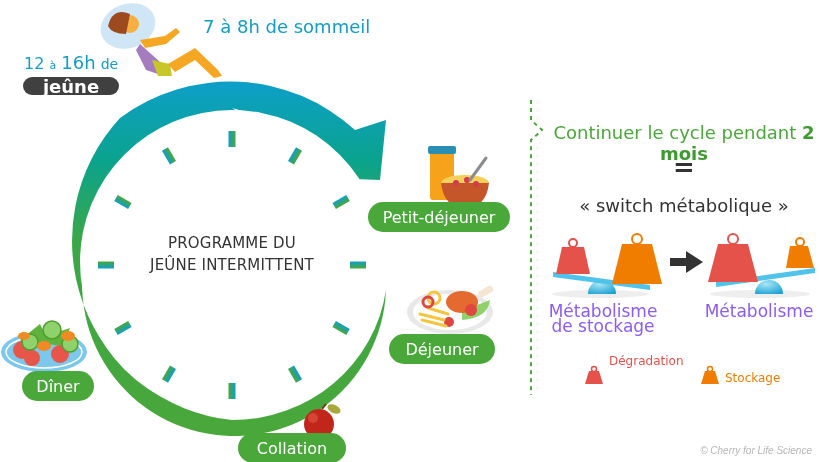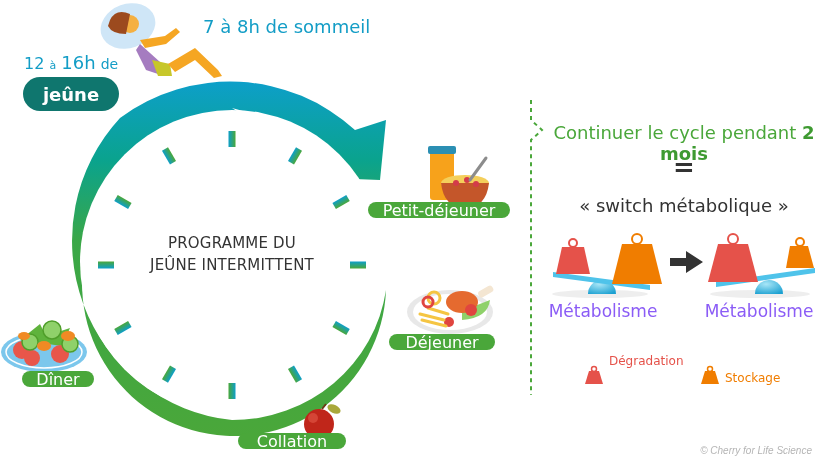--- a/index.html
+++ b/index.html
@@ -1,21 +1,21 @@
 <!DOCTYPE html>
 <html><head>
 <meta charset="utf-8">
 <style>
   html, body { margin:0; padding:0; background:#ffffff; }
   body { width:820px; height:462px; position:relative; overflow:hidden; font-family:"Liberation Sans", sans-serif; }
   .abs { position:absolute; }
   #scene { position:absolute; left:0; top:0; }
   .pill { position:absolute; border-radius:16px; color:#fff; display:flex; align-items:center; justify-content:center; font-family:"DejaVu Sans", sans-serif; white-space:nowrap; }
-  .pill-green { background:#4aa73a; font-size:16px; height:16px; }
-  .pill-blue { background:#0f766e; font-size:18px; font-weight:bold; height:34px; border-radius:17px; }
+  .pill-green { background:#4aa73a; font-size:16px; height:30px; }
+  .pill-blue { background:#404040; font-size:18px; font-weight:bold; height:18px; border-radius:17px; }
   .teal { color:#139dc6; font-family:"DejaVu Sans", sans-serif; }
   .center-title { position:absolute; left:112px; top:232px; width:240px; text-align:center; color:#333; font-family:"DejaVu Sans", sans-serif; font-size:15px; line-height:22px; letter-spacing:0.2px; }
   .right-text { position:absolute; text-align:center; font-family:"DejaVu Sans", sans-serif; }
   .cycle { left:548px; top:122px; width:272px; color:#4aa73a; font-size:18px; }
   .cycle b { color:#3e9a31; }
   .equals { left:548px; top:152px; width:272px; color:#333; font-size:26px; font-weight:bold; }
   .switch { left:548px; top:195px; width:272px; color:#333; font-size:18px; }
   .caption { color:#8b5cf6; font-size:17px; line-height:15px; width:110px; }
   .legend-label { position:absolute; font-family:"DejaVu Sans", sans-serif; font-size:12px; }
   .copyright { position:absolute; right:8px; bottom:6px; color:#b5b5b5; font-style:italic; font-size:10px; font-family:"Liberation Sans", sans-serif; }
@@ -188,20 +188,21 @@
 <div class="pill pill-green" style="left:22px; top:371px; width:72px;">Dîner</div>
 
 <div class="right-text cycle">
   <span>Continuer le cycle pendant </span><b>2 mois</b>
 </div>
 <div class="right-text equals">=</div>
 <div class="right-text switch">« switch métabolique »</div>
 
 <div class="abs right-text caption" style="left:548px; top:304px;">
   <div>Métabolisme</div>
+  <div>de stockage</div>
 </div>
 <div class="abs right-text caption" style="left:704px; top:304px;">
   <div>Métabolisme</div>
 </div>
 
 <div class="legend-label" style="left:609px; top:354px; color:#e5524a;">Dégradation</div>
 <div class="legend-label" style="left:725px; top:371px; color:#f07d00;">Stockage</div>
 
 <div class="copyright">© Cherry for Life Science</div>
 

